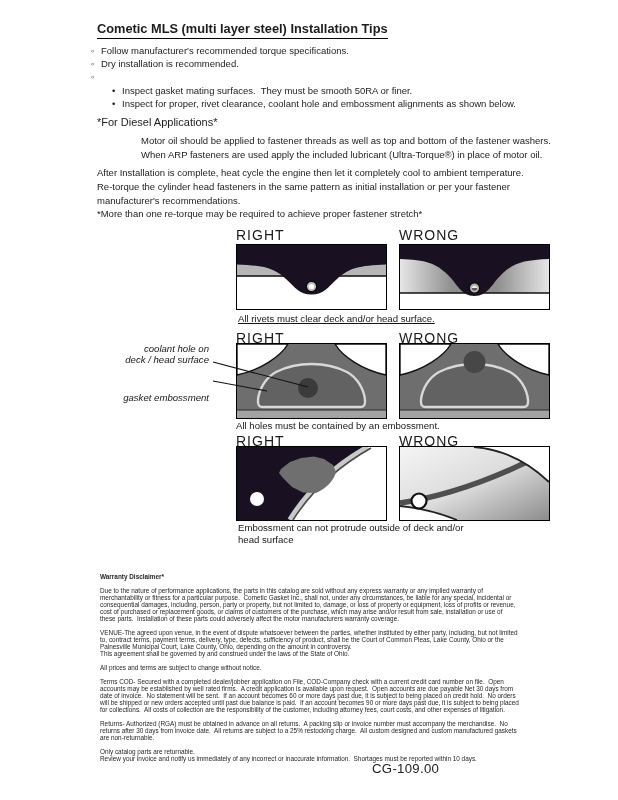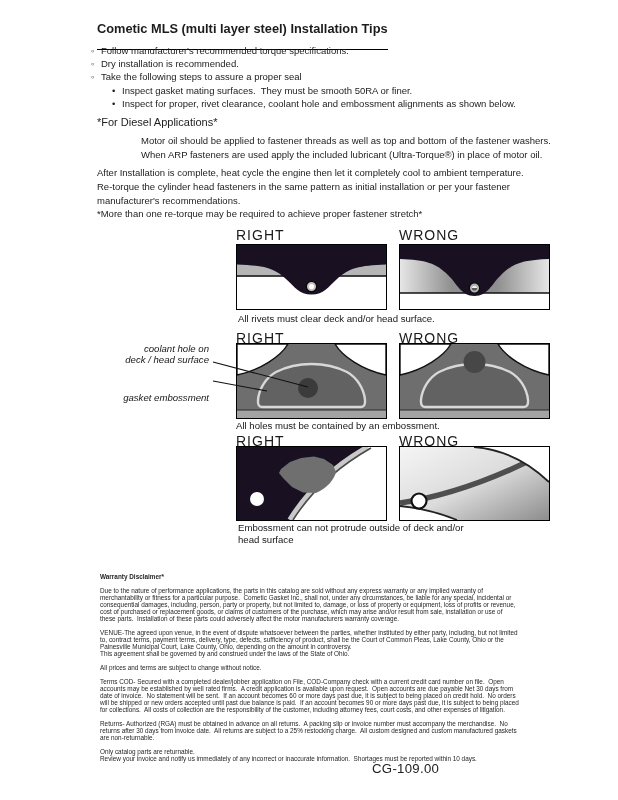--- a/index.html
+++ b/index.html
@@ -4,21 +4,21 @@
 <style>
   html,body{margin:0;padding:0;background:#ffffff;}
   .page{
     position:relative;width:618px;height:800px;background:#ffffff;
     font-family:"Liberation Sans","DejaVu Sans",sans-serif;color:#1c1c1c;overflow:hidden;
   }
   .abs{position:absolute;}
   
   .title{
     left:97px;top:21px;font-size:12.8px;font-weight:bold;
-    border-bottom:1.6px solid #000;padding-bottom:13px;white-space:nowrap;
+    border-bottom:1.6px solid #000;padding-bottom:2px;white-space:nowrap;
   }
   
   .tips{left:91px;top:44px;width:470px;font-size:9.5px;line-height:13.2px;}
   .tip{display:flex;}
   .tip .blt{width:10px;flex:0 0 10px;text-align:left;}
   .tip.sub{margin-left:21px;}
   .tip .txt{white-space:pre-wrap;}
   
   .h2{left:97px;top:116px;font-size:11px;font-weight:normal;}
   .para{left:97px;width:433px;font-size:9.5px;line-height:13.8px;}
@@ -49,21 +49,20 @@
     <div class="tip">
         <span class="blt">◦</span>
         <span class="txt">Follow manufacturer's recommended torque specifications.</span>
       </div>
     <div class="tip">
         <span class="blt">◦</span>
         <span class="txt">Dry installation is recommended.</span>
       </div>
     <div class="tip">
         <span class="blt">◦</span>
-        <span class="txt">Take the following steps to assure a proper seal</span>
       </div>
     <div class="tip sub">
         <span class="blt">•</span>
         <span class="txt">Inspect gasket mating surfaces.  They must be smooth 50RA or finer.</span>
       </div>
     <div class="tip sub">
         <span class="blt">•</span>
         <span class="txt">Inspect for proper, rivet clearance, coolant hole and embossment alignments as shown below.</span>
       </div>
   </div>
@@ -100,21 +99,21 @@
       <rect width="149" height="64" fill="#ffffff"></rect>
       <rect x="0" y="14" width="149" height="34" fill="url(#gw1)"></rect>
       <line x1="0" y1="48" x2="149" y2="48" stroke="#111" stroke-width="1.6"></line>
       <path d="M0,0 H149 V14 C123,15 113,18 101,30 C92,38.5 88,51 74.5,51 C61,51 57,38.5 48,30 C36,18 26,15 0,14 Z" fill="#191022"></path>
       <circle cx="74.5" cy="43" r="5.2" fill="#b5b5b5" stroke="#0a0a0a" stroke-width="1.3"></circle>
       <circle cx="74.5" cy="43" r="2.6" fill="#5a5a5a"></circle>
       <path d="M71.9,43 a2.6,2.6 0 0 1 5.2,0" fill="#efefef"></path>
     </svg>
   </div>
 
-  <div class="abs caption" style="left:238px;top:313px;">All rivets must clear deck and/or head surface.</div>
+  <div class="abs caption" style="left:238px;top:313px;text-decoration:underline;">All rivets must clear deck and/or head surface.</div>
 
   <div class="abs fig-label" style="left:236px;top:330px;">RIGHT</div>
   <div class="abs fig-label" style="left:399px;top:330px;">WRONG</div>
 
   <div class="abs callout" style="top:343px;">
     <div>coolant hole on</div>
     <div>deck / head surface</div>
   </div>
   <div class="abs callout" style="top:392px;">
     <div>gasket embossment</div>

